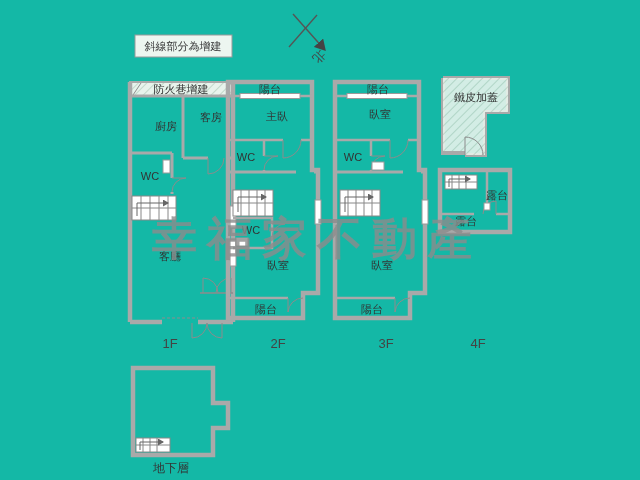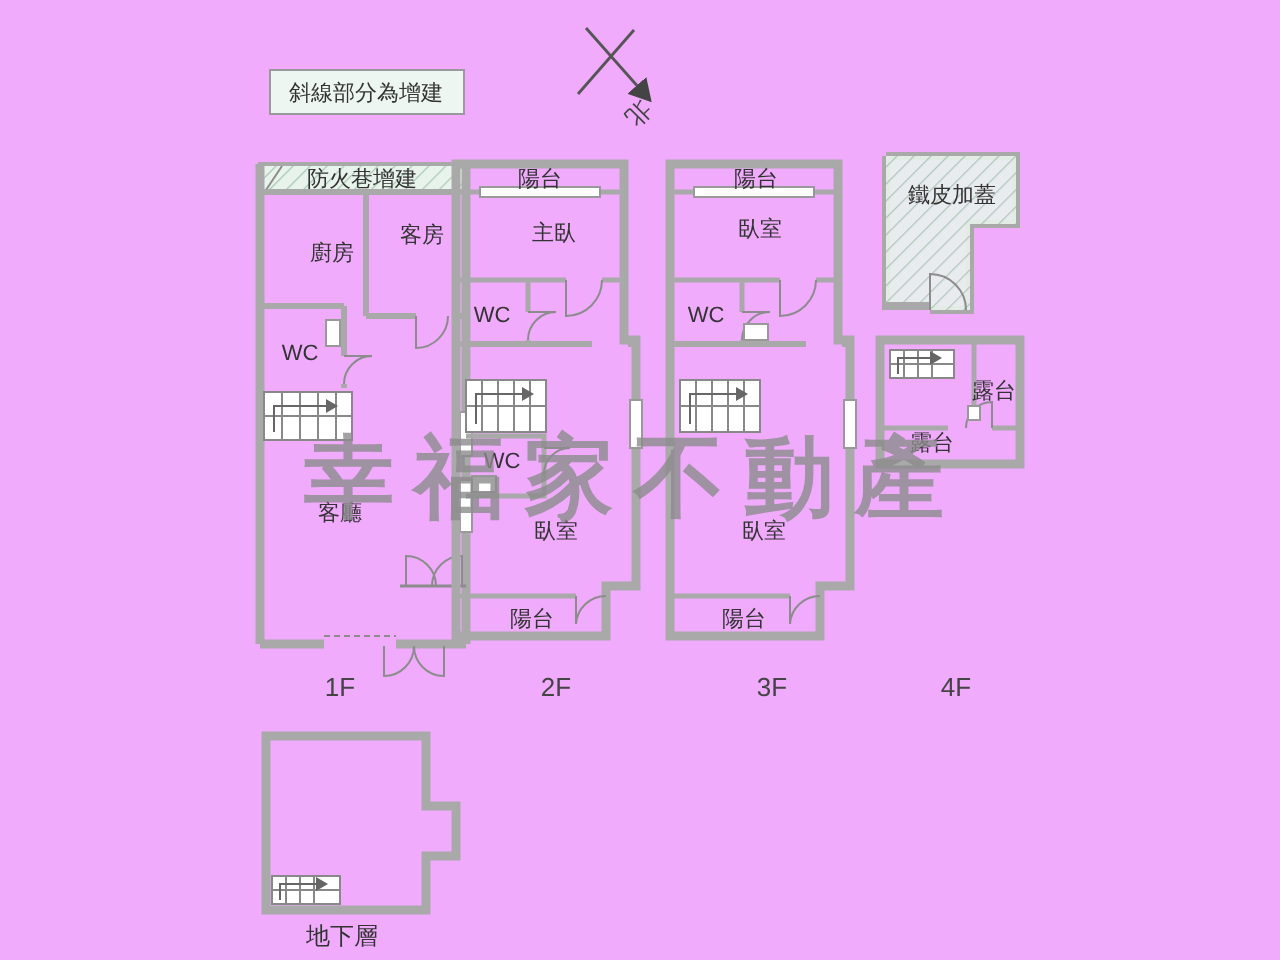--- a/index.html
+++ b/index.html
@@ -1,16 +1,16 @@
 <!DOCTYPE html>
 <html><head>
 <meta charset="utf-8">
 <style>
   html,body{margin:0;padding:0;background:#ffffff;}
-  .canvas{position:relative;width:640px;height:480px;background:#f0abfc;overflow:hidden;
+  .canvas{position:relative;width:640px;height:480px;background:#14b8a6;overflow:hidden;
           font-family:"Liberation Sans","DejaVu Sans",sans-serif;}
   svg text{font-family:"Liberation Sans","DejaVu Sans",sans-serif;fill:#333;}
   .room-label{font-size:11px;}
   .floor-label{font-size:13px;fill:#444;}
   .legend-label{font-size:11px;}
   .watermark-text{font-size:45px;font-weight:bold;letter-spacing:10px;fill:#8c8c8c;opacity:0.8;}
   .north-label{font-size:12px;fill:#444;}
 </style>
 </head>
 <body>

